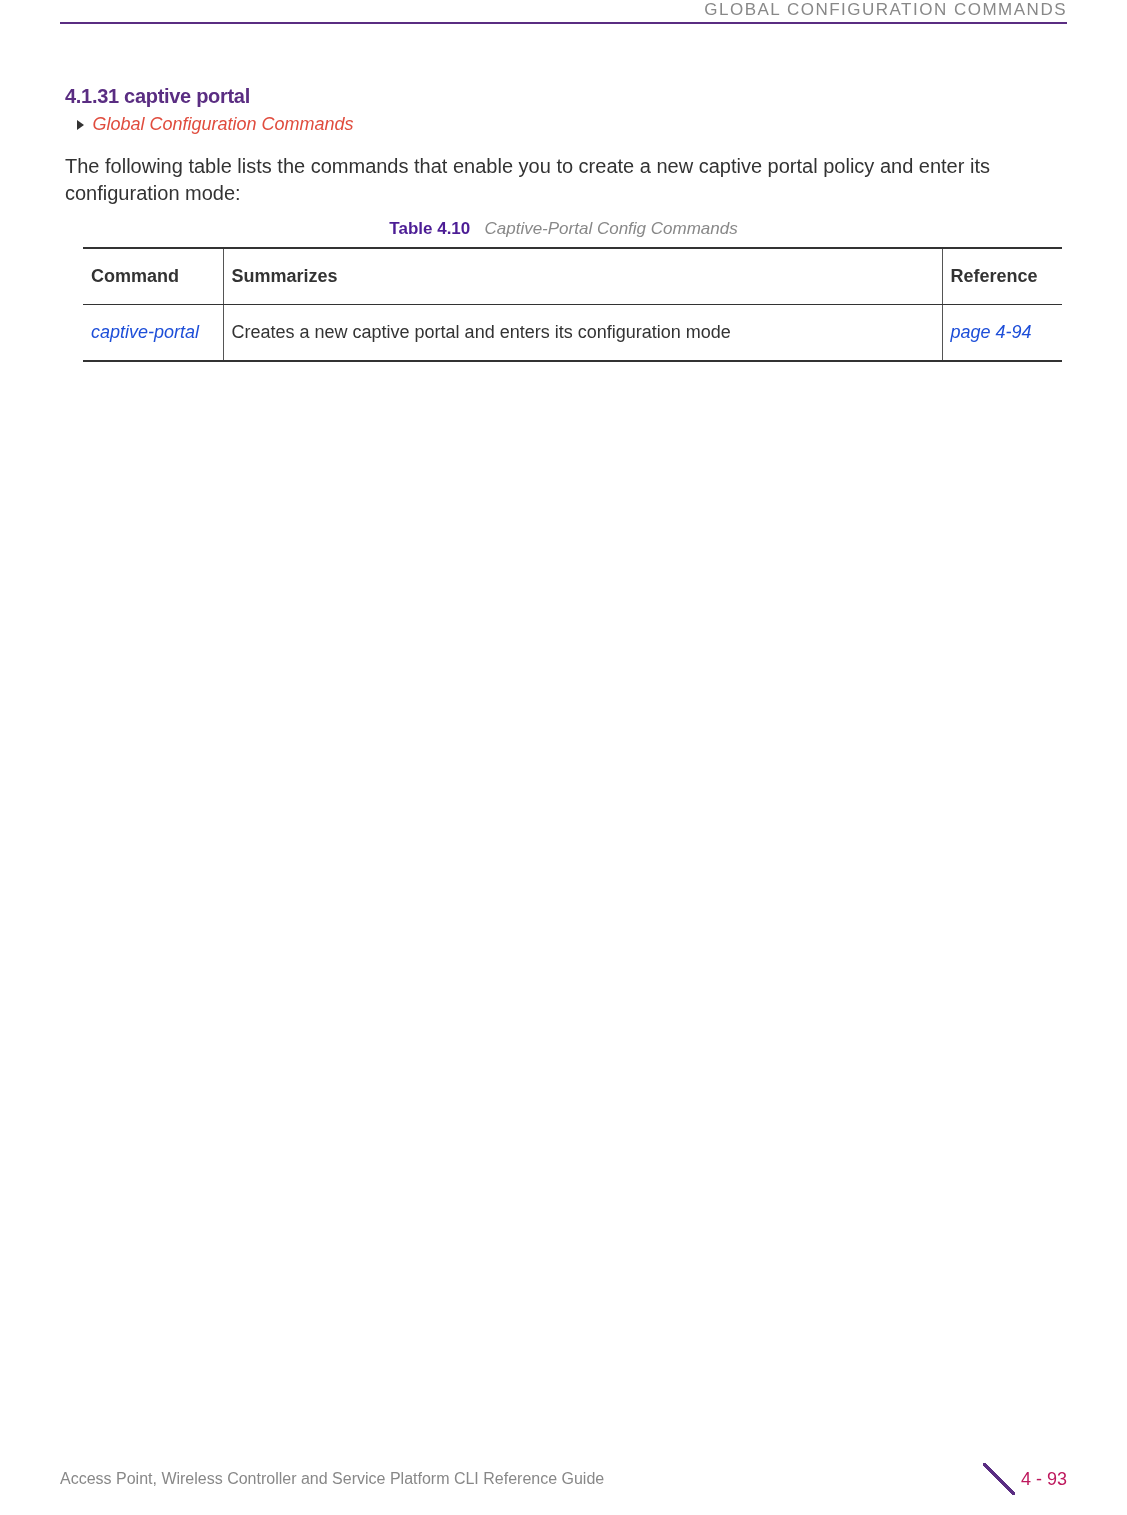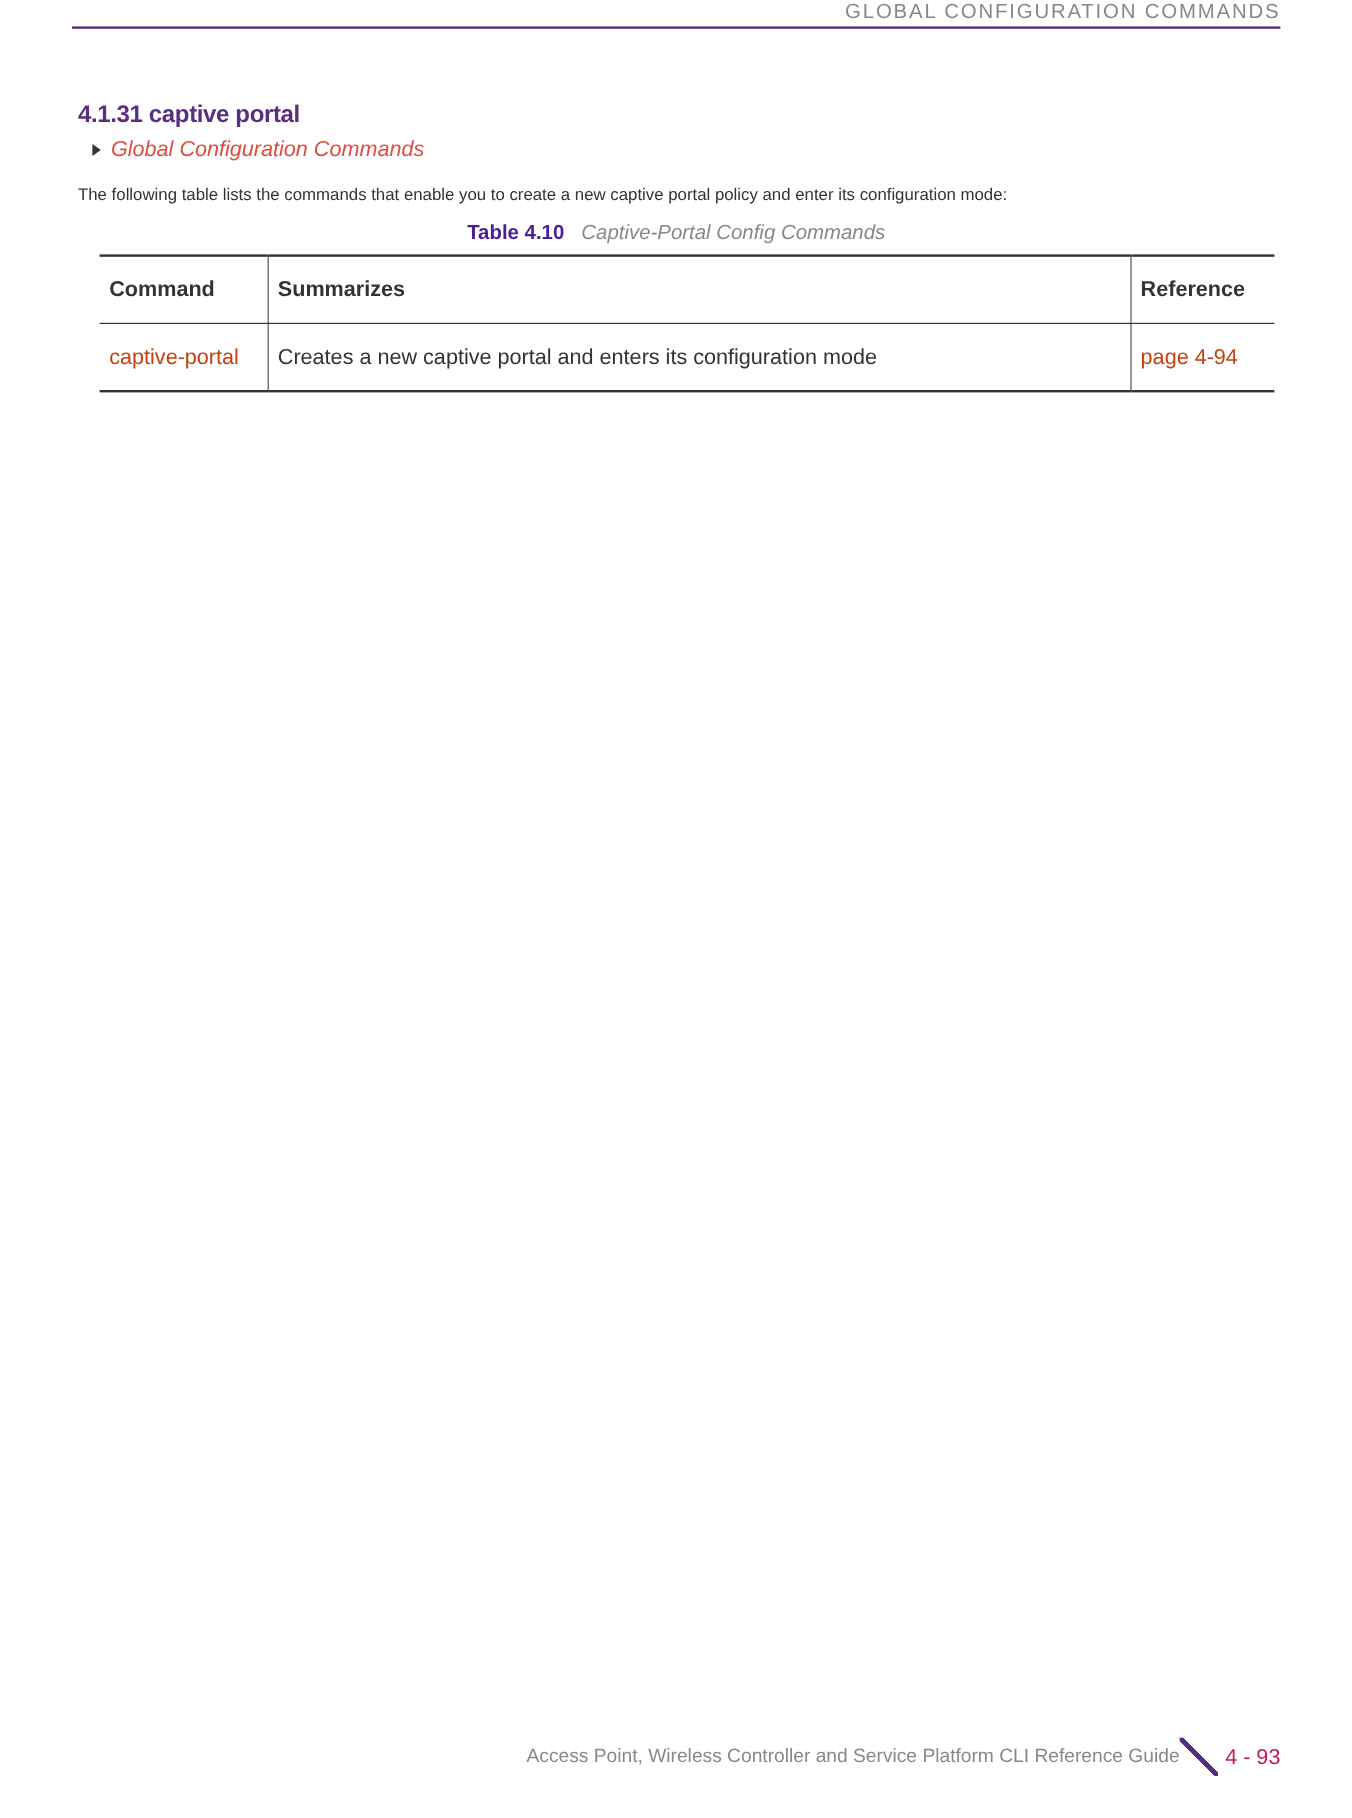--- a/index.html
+++ b/index.html
@@ -53,21 +53,21 @@
       border-left: 7px solid #333;
       margin-right: 4px;
       vertical-align: baseline;
     }
     .breadcrumb-link {
       color: #e04c3e;
       font-style: italic;
       font-size: 18px;
     }
     .intro-text {
-      font-size: 14px;
+      font-size: 20px;
       color: #333;
       line-height: 1.35;
       margin-bottom: 12px;
       font-weight: 300;
     }
     .table-caption {
       text-align: center;
       font-size: 17px;
       margin-bottom: 8px;
     }
@@ -101,30 +101,31 @@
       border-right: 1px solid #555;
     }
     th:first-child { border-left: none; }
     th:last-child { border-right: none; }
     td { border-left: none; border-right: 1px solid #555; font-weight: 300;}
     td:last-child { border-right: none; }
     tr:last-child td { border-bottom: 2px solid #333; }
     .col-command { width: 140px; }
     .col-reference { width: 120px; }
     .link-red {
-      color: #c2410c;
+      color: #1d4ed8;
+      font-style: italic;
     }
     .row-shade { background: #f3f3f3; }
     .footer {
       position: absolute;
-      bottom: 35px;
+      bottom: 20px;
       left: 60px;
       right: 60px;
       display: flex;
-      justify-content: flex-end;
+      justify-content: space-between;
       align-items: center;
       color: #888;
       font-size: 16px;
       font-weight: 300;
     }
     .footer-slash {
       width: 32px;
       height: 32px;
       position: relative;
       margin-right: 6px;

